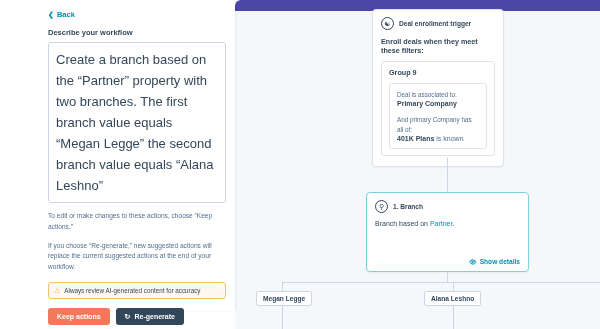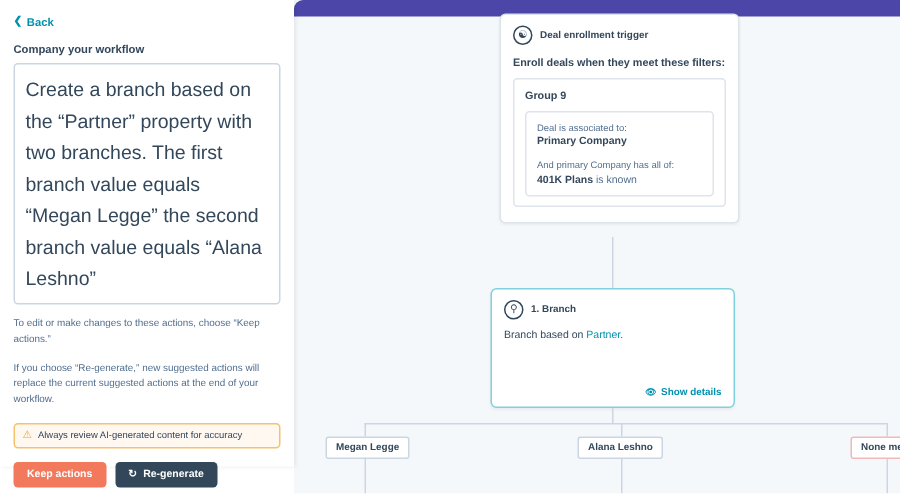--- a/index.html
+++ b/index.html
@@ -13,20 +13,21 @@
   #app { position: relative; width: 600px; height: 329px; display: flex; }
 
   
   .left-panel {
     width: 196px; height: 311px;
     background: #ffffff;
     padding: 10px 9px 0 9px;
     position: relative;
     z-index: 3;
     box-shadow: 1px 0 3px rgba(0,0,0,0.07);
+    margin-left: 39px;
   }
   .back-link {
     display: flex; align-items: center; gap: 3px;
     color: #0091ae; font-size: 7.5px; font-weight: 700;
     margin-bottom: 9px; cursor: pointer;
   }
   .back-chev { font-size: 7px; line-height: 1; color: #0091ae; }
   .section-title { font-size: 7.5px; font-weight: 700; color: #33475b; margin-bottom: 5px; }
   .prompt-box {
     border: 1px solid #cbd6e2;
@@ -93,21 +94,21 @@
     height: 11px; background: #4b46a8;
     border-top-left-radius: 6px;
   }
   .card {
     position: absolute;
     background: #ffffff;
     border: 1px solid #dfe3eb;
     border-radius: 4px;
     box-shadow: 0 1px 2px rgba(0,0,0,0.05);
   }
-  .trigger-card { left: 137px; top: 9px; width: 160px; padding: 7px 8px 10px 8px; }
+  .trigger-card { left: 137px; top: 9px; width: 132px; padding: 7px 8px 10px 8px; }
   .card-head { display: flex; align-items: center; gap: 5px; margin-bottom: 7px; }
   .circ-ico {
     width: 13px; height: 13px; border-radius: 50%;
     border: 1px solid #33475b;
     display: flex; align-items: center; justify-content: center;
     color: #33475b; font-size: 7px; line-height: 1;
     flex: none;
   }
   .card-head-label { font-size: 6.6px; font-weight: 700; color: #33475b; }
   .filters-label { font-size: 7.2px; font-weight: 700; color: #33475b; margin-bottom: 6px; }
@@ -159,21 +160,21 @@
 
 <div id="app">
 
   <div class="left-panel">
 
     <div class="back-link">
       <span class="back-chev">❮</span>
       <span>Back</span>
     </div>
 
-    <div class="section-title">Company your workflow</div>
+    <div class="section-title">Describe your workflow</div>
 
     <div class="prompt-box" placeholder="Describe your workflow">Create a branch based on the “Partner” property with two branches. The first branch value equals “Megan Legge” the second branch value equals “Alana Leshno”</div>
 
     <div class="body-copy">To edit or make changes to these actions, choose “Keep actions.”</div>
     <div class="body-copy">If you choose “Re-generate,” new suggested actions will replace the current suggested actions at the end of your workflow.</div>
 
     <div class="warn-banner">
       <span class="warn-ico">⚠</span>
       <span>Always review AI-generated content for accuracy</span>
     </div>

